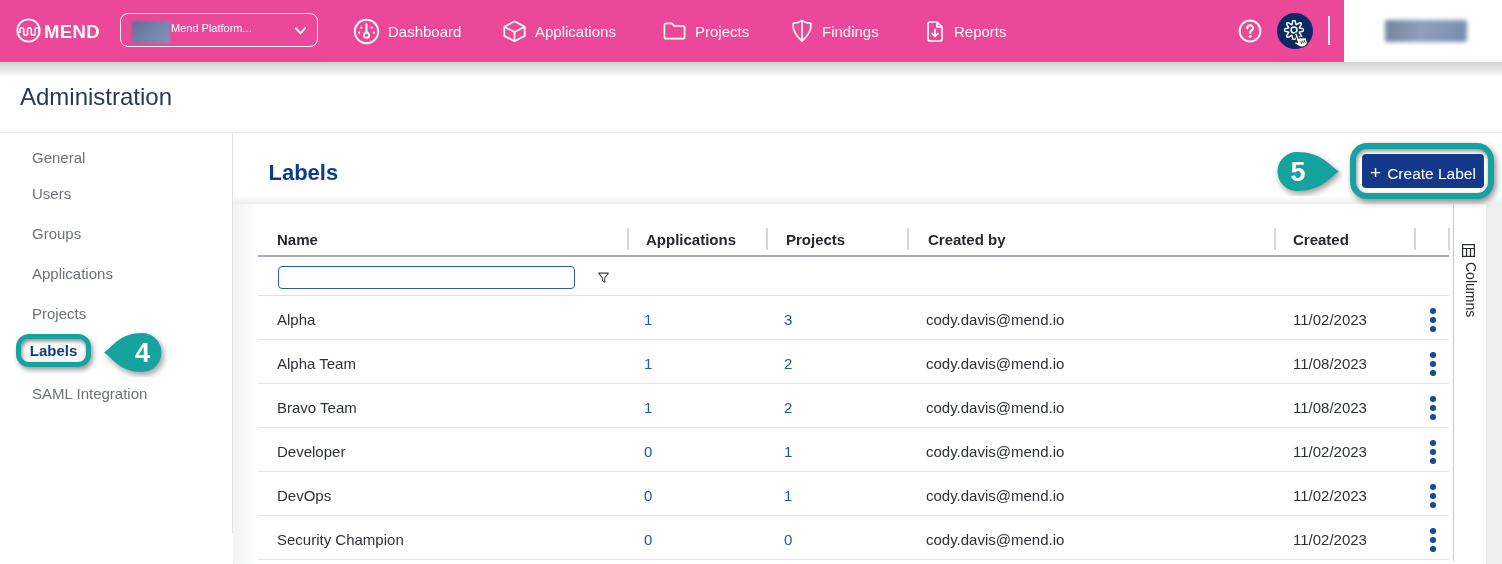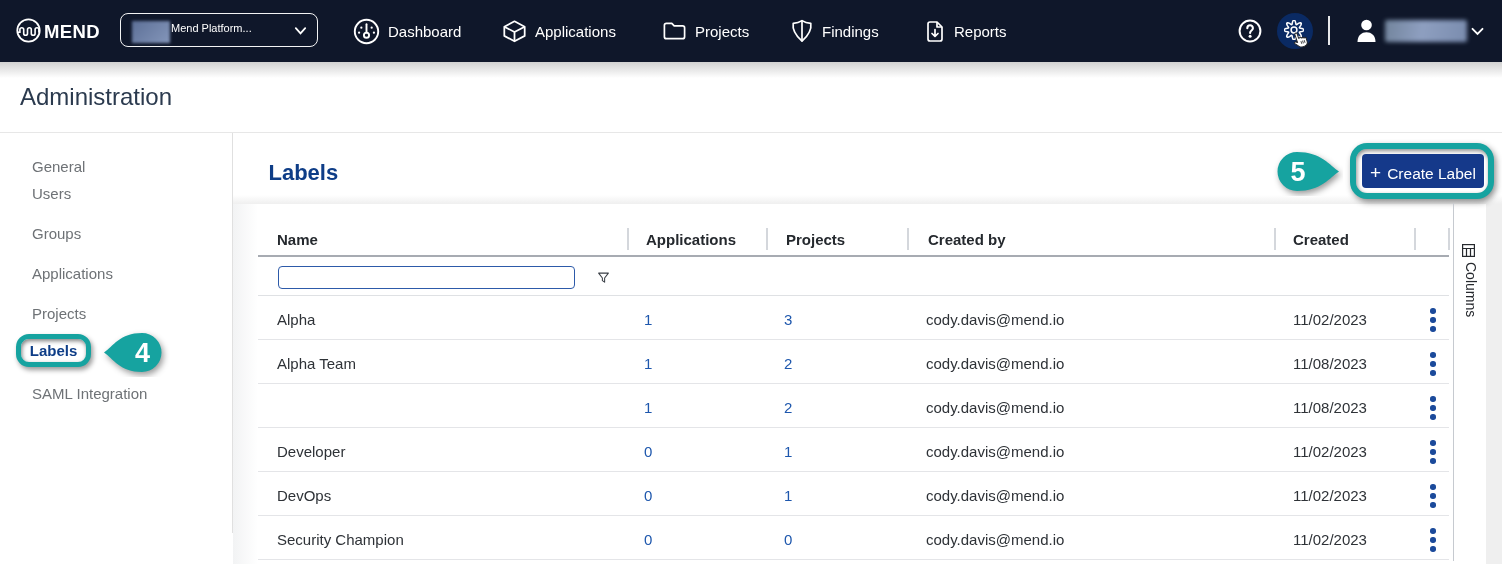--- a/index.html
+++ b/index.html
@@ -1,20 +1,20 @@
 <!DOCTYPE html>
 <html><head>
 <meta charset="utf-8">
 <style>
   * { margin:0; padding:0; box-sizing:border-box; }
   html,body { width:1502px; height:564px; overflow:hidden; background:#fff;
     font-family:"Liberation Sans", sans-serif; }
   .abs { position:absolute; }
   
-  #nav { position:absolute; left:0; top:0; width:1502px; height:62px; background:#0f172a; }
+  #nav { position:absolute; left:0; top:0; width:1344px; height:62px; background:#ec4899; }
   #logoM { position:absolute; left:44px; top:21px; color:#fff; font-size:18.5px; font-weight:bold; letter-spacing:0.4px; }
   #drop { position:absolute; left:120px; top:13px; width:198px; height:34px;
      border:1.5px solid rgba(255,255,255,.95); border-radius:8px; }
   #drop .chip { position:absolute; left:11px; top:6.5px; width:38px; height:22px; background:linear-gradient(135deg,#5d7097,#8496ba); filter:blur(1.6px); }
   #drop .dtext { position:absolute; left:50px; top:8px; color:#fff; font-size:11px; }
   .navitem { position:absolute; top:0; height:62px; display:flex; align-items:center; color:#fff; font-size:15px; }
   .navitem svg { margin-right:8px; }
   
   #vdiv { position:absolute; left:1328px; top:16px; width:2px; height:29px; background:rgba(255,255,255,.9); }
   #gearbg { position:absolute; left:1277px; top:13px; width:36px; height:36px; border-radius:50%; background:#0a2a63; }
@@ -147,21 +147,21 @@
       <path d="M1.5 1.8 L6.5 6.8 L11.5 1.8"></path>
     </svg>
 </div>
 
 <div id="phead">
   <div class="shadow"></div>
   <h1>Administration</h1>
 </div>
 
 <div id="sidebar">
-  <div class="sitem" style="top:25px;">General</div>
+  <div class="sitem" style="top:16px;">General</div>
   <div class="sitem" style="top:52px;">Users</div>
   <div class="sitem" style="top:92px;">Groups</div>
   <div class="sitem" style="top:132px;">Applications</div>
   <div class="sitem" style="top:172px;">Projects</div>
   <div class="sitem" style="top:252px;">SAML Integration</div>
   <div id="labelbox">
       <span>Labels</span>
     </div>
   <svg class="abs" style="left:100px; top:196px;" width="70" height="48" viewBox="0 0 70 48">
     <path d="M4 23.5 C13 17.5 20 4 42 4 A19.5 19.5 0 1 1 42 43 C20 43 13 29.5 4 23.5 Z" fill="#16a3a0" style="filter:drop-shadow(2px 3px 3px rgba(0,0,0,.4))"></path>
@@ -222,20 +222,21 @@
     <div class="cell num" style="left:526px;">2</div>
     <div class="cell" style="left:668px;">cody.davis@mend.io</div>
     <div class="cell" style="left:1035px;">11/08/2023</div>
     <div class="kebab">
           <i style="top:4px;"></i>
           <i style="top:13px;"></i>
           <i style="top:22px;"></i>
         </div>
       </div>
       <div class="rrow" style="top: 160px;">
+    <div class="cell" style="left:19px;">Bravo Team</div>
     <div class="cell num" style="left:386px;">1</div>
     <div class="cell num" style="left:526px;">2</div>
     <div class="cell" style="left:668px;">cody.davis@mend.io</div>
     <div class="cell" style="left:1035px;">11/08/2023</div>
     <div class="kebab">
           <i style="top:4px;"></i>
           <i style="top:13px;"></i>
           <i style="top:22px;"></i>
         </div>
       </div>

